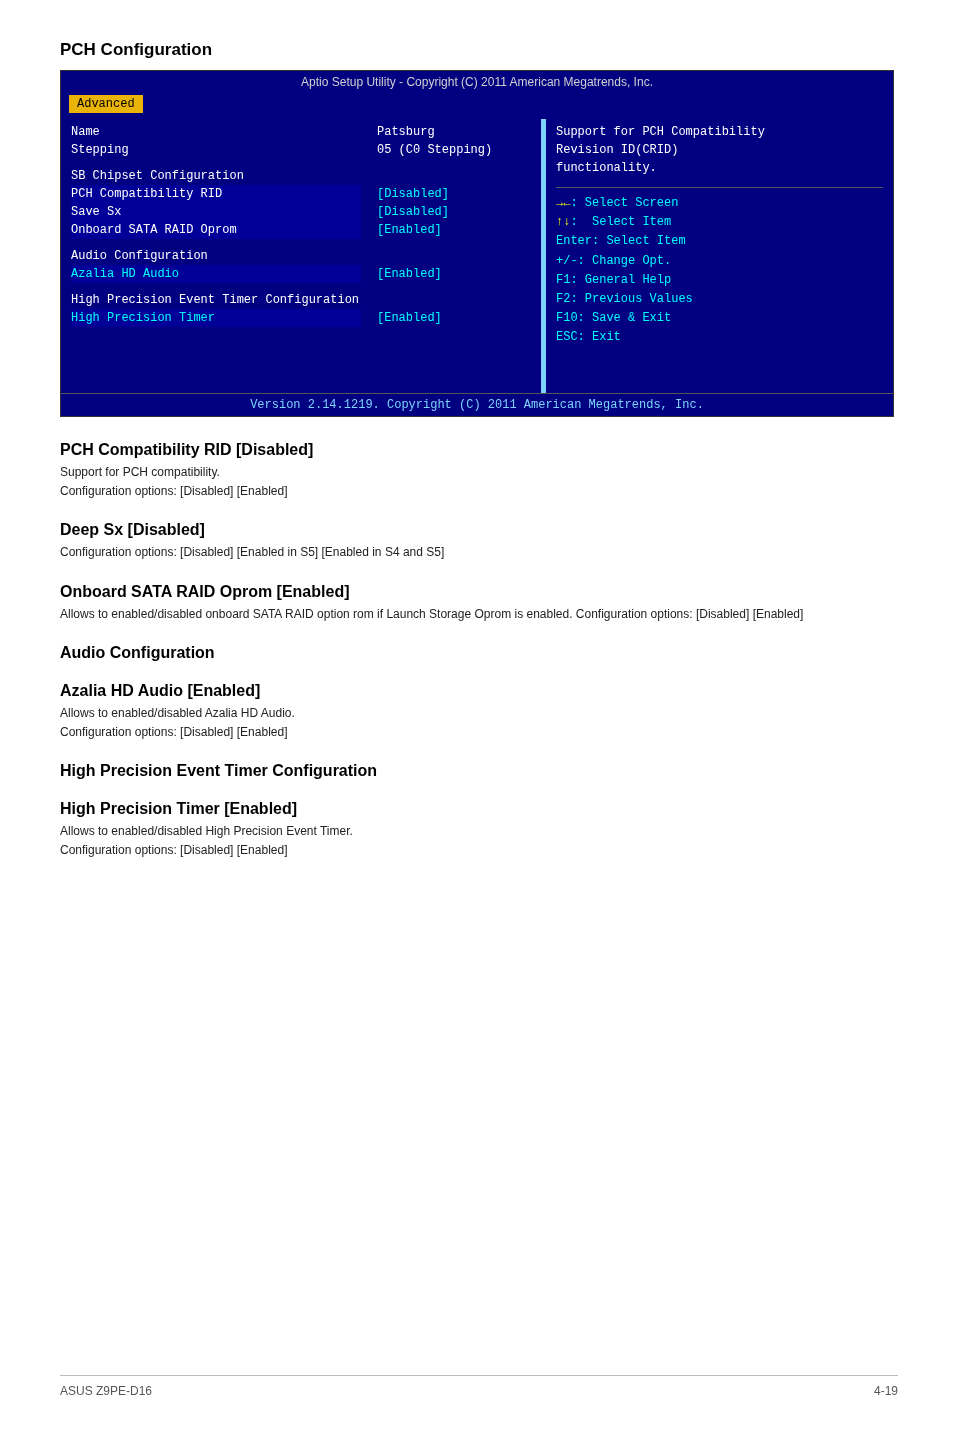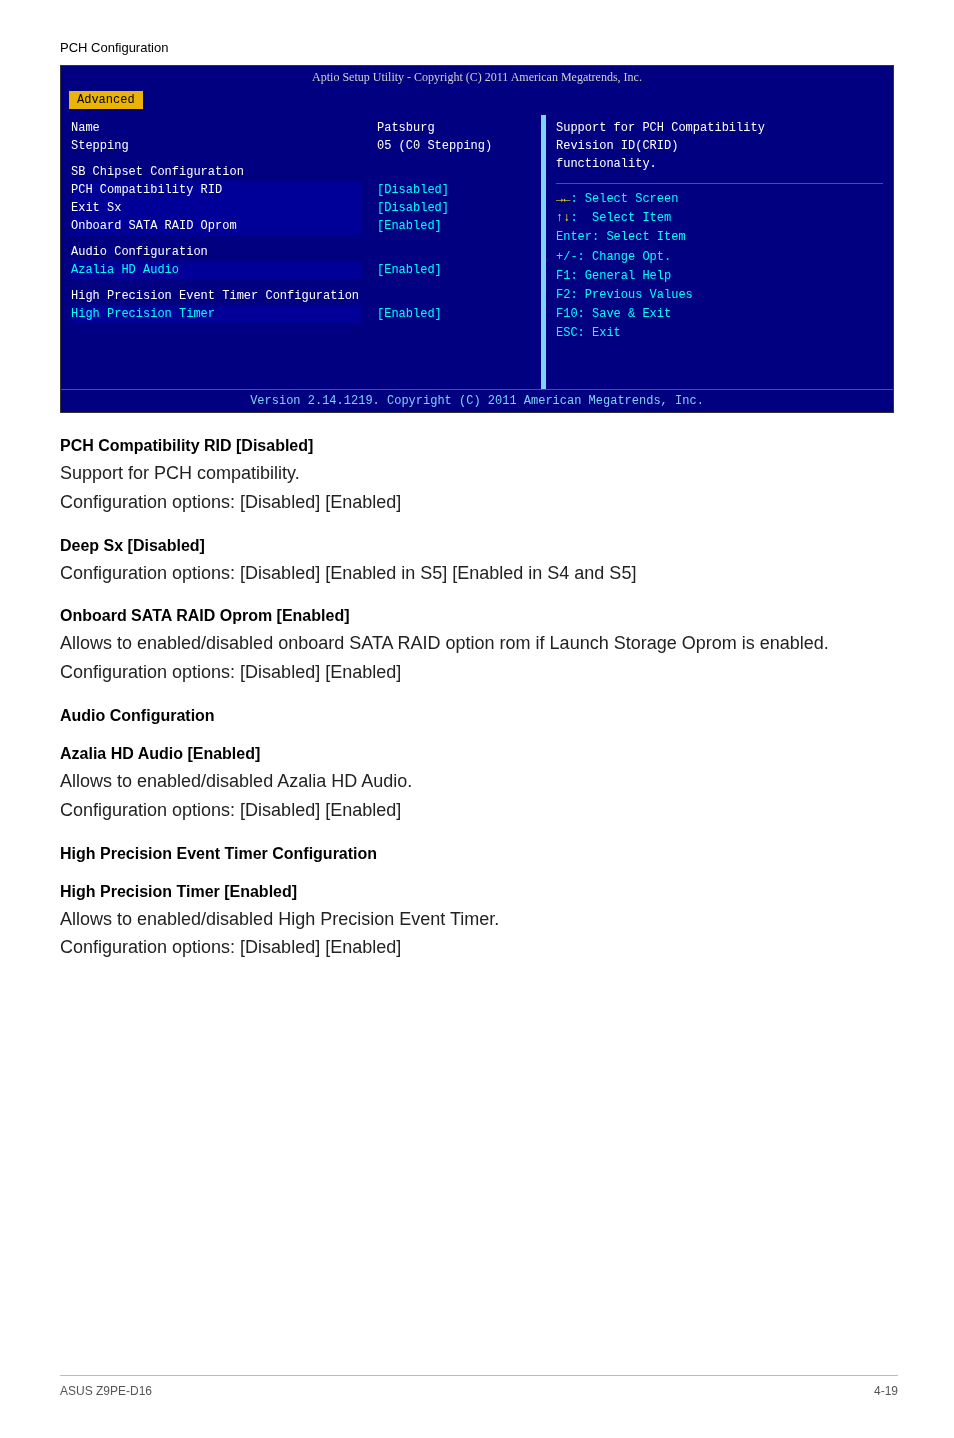--- a/index.html
+++ b/index.html
@@ -12,42 +12,42 @@
       min-height: 1438px;
       padding: 40px 60px;
     }
 
     .page-content {
       max-width: 834px;
     }
 
     
     .section-title {
-      font-size: 13px;
-      font-weight: normal;
+      font-size: 17px;
+      font-weight: bold;
       margin-bottom: 10px;
     }
 
     
     .bios-screen {
       background: #000080;
       color: #fff;
       font-family: 'Courier New', Courier, monospace;
       font-size: 12px;
       padding: 0;
       margin-bottom: 24px;
       border: 1px solid #333;
     }
 
     .bios-top-bar {
       background: #000080;
       color: #d0d0d0;
       text-align: center;
       padding: 4px 8px;
-      font-family: Liberation Serif, serif;
+      font-family: Liberation Sans, sans-serif;
       font-size: 12px;
     }
 
     .bios-tab-bar {
       background: #000080;
       padding: 2px 8px 0 8px;
       display: flex;
       gap: 4px;
     }
 
@@ -137,21 +137,21 @@
       margin-bottom: 20px;
     }
 
     .doc-heading {
       font-size: 16px;
       font-weight: bold;
       margin-bottom: 4px;
     }
 
     .doc-body {
-      font-size: 18px;
+      font-size: 12px;
       line-height: 1.6;
       color: #222;
     }
 
     .page-footer {
       position: absolute;
       bottom: 40px;
       left: 60px;
       right: 56px;
       display: flex;
@@ -200,21 +200,21 @@
 
         <div class="bios-line bios-mt">
           <span>SB Chipset Configuration</span>
         </div>
 
         <div class="bios-line highlight-row">
           <span class="bios-lbl">PCH Compatibility RID</span>
         </div>
 
         <div class="bios-line highlight-row">
-          <span class="bios-lbl">Exit Sx</span>
+          <span class="bios-lbl">Save Sx</span>
         </div>
 
         <div class="bios-line highlight-row">
           <span class="bios-lbl">Onboard SATA RAID Oprom</span>
         </div>
 
         <div class="bios-line bios-mt">
           <span>Audio Configuration</span>
         </div>
 

